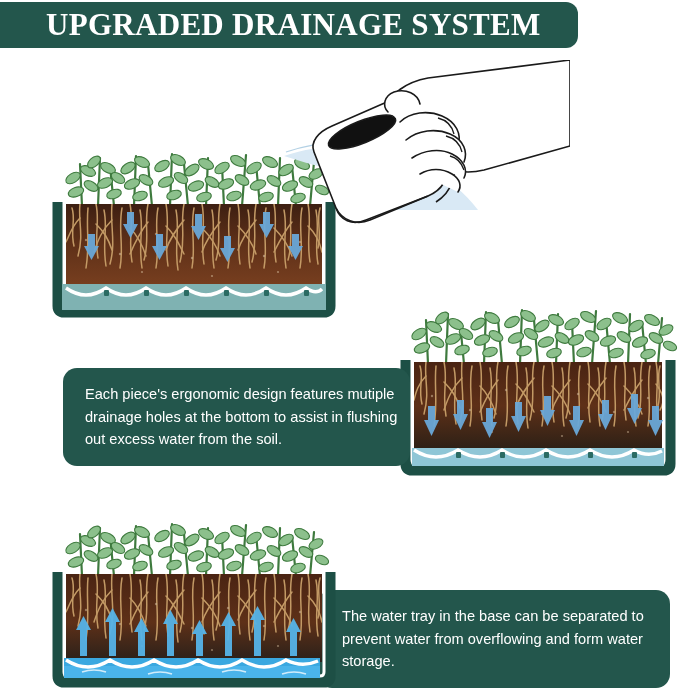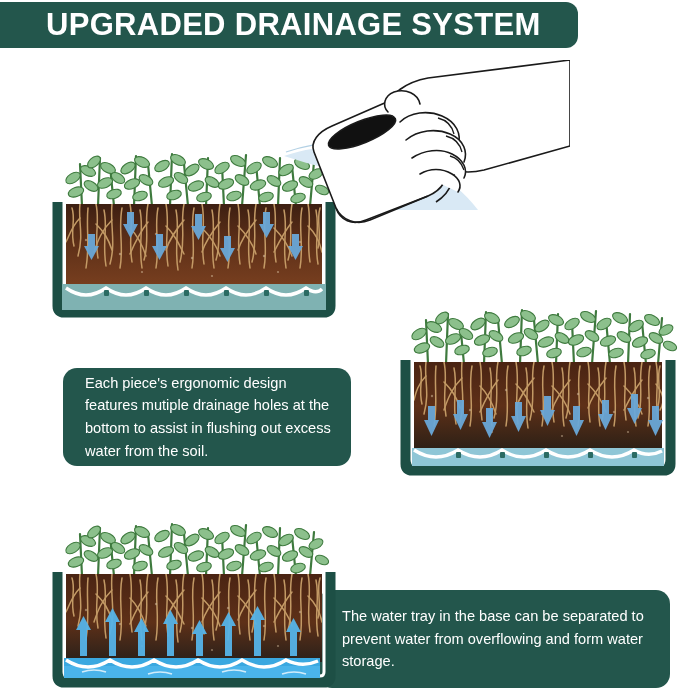--- a/index.html
+++ b/index.html
@@ -11,33 +11,33 @@
 
   
   .banner{
     position:absolute;left:-14px;top:2px;width:592px;height:46px;
     background:#23564c;border-radius:12px;
     display:flex;align-items:center;
   }
   .banner-text{
     color:#ffffff;font-size:31px;font-weight:bold;letter-spacing:0.3px;
     margin-left:60px;white-space:nowrap;
-    font-family:Liberation Sans, sans-serif;
+    font-family:Liberation Serif, serif;
   }
 
   
   .caption{
     position:absolute;background:#23564c;border-radius:14px;
     box-sizing:border-box;display:flex;align-items:center;
   }
   .caption p{
     margin:0;color:#ffffff;font-size:14.6px;line-height:1.55;
     font-family:"Liberation Sans",sans-serif;
   }
-  #caption-1{left:63px;top:368px;width:288px;height:98px;z-index:6;}
+  #caption-1{left:63px;top:368px;width:347px;height:98px;z-index:6;}
   #caption-1 p{padding:0 8px 0 22px;}
   #caption-2{left:318px;top:590px;width:352px;height:98px;z-index:3;}
   #caption-2 p{padding:0 20px 0 24px;}
 
   
   .planter{position:absolute;}
   .planter svg{display:block;}
 
   #planter-1{left:52px;top:138px;width:296px;height:184px;z-index:4;}
   #planter-2{left:400px;top:296px;width:279px;height:184px;z-index:5;}

